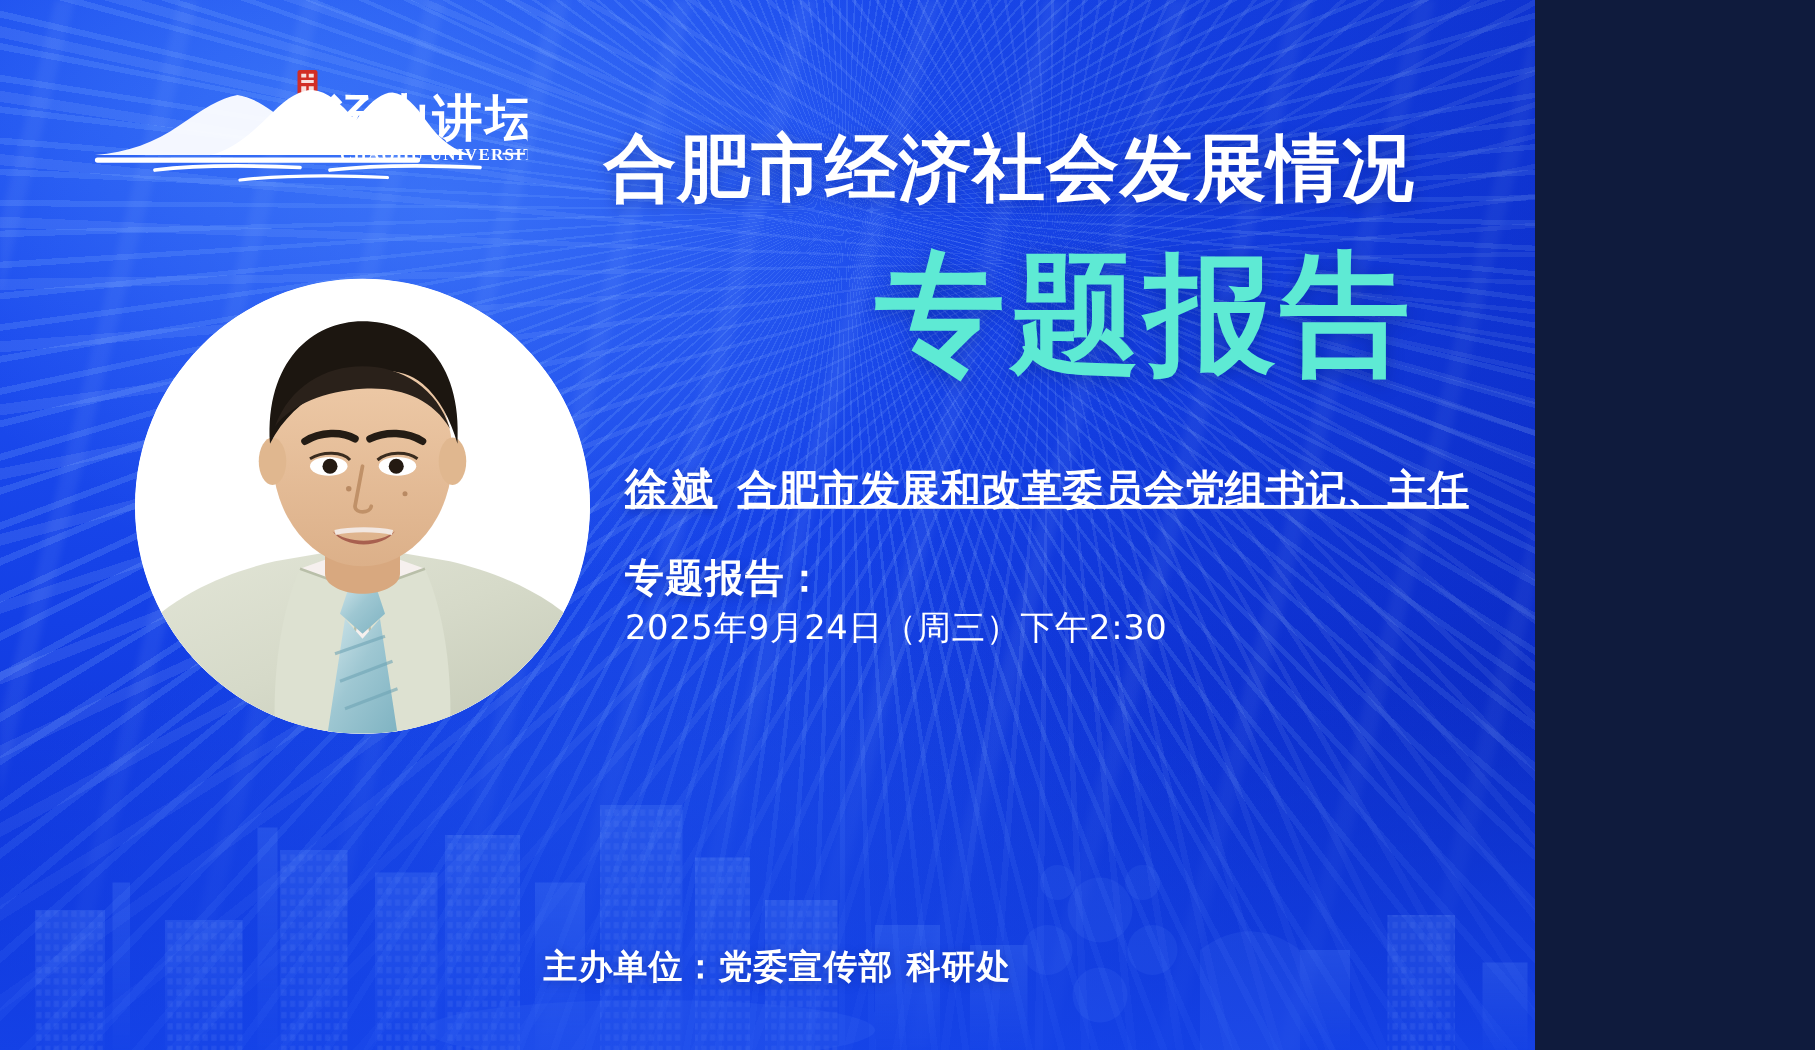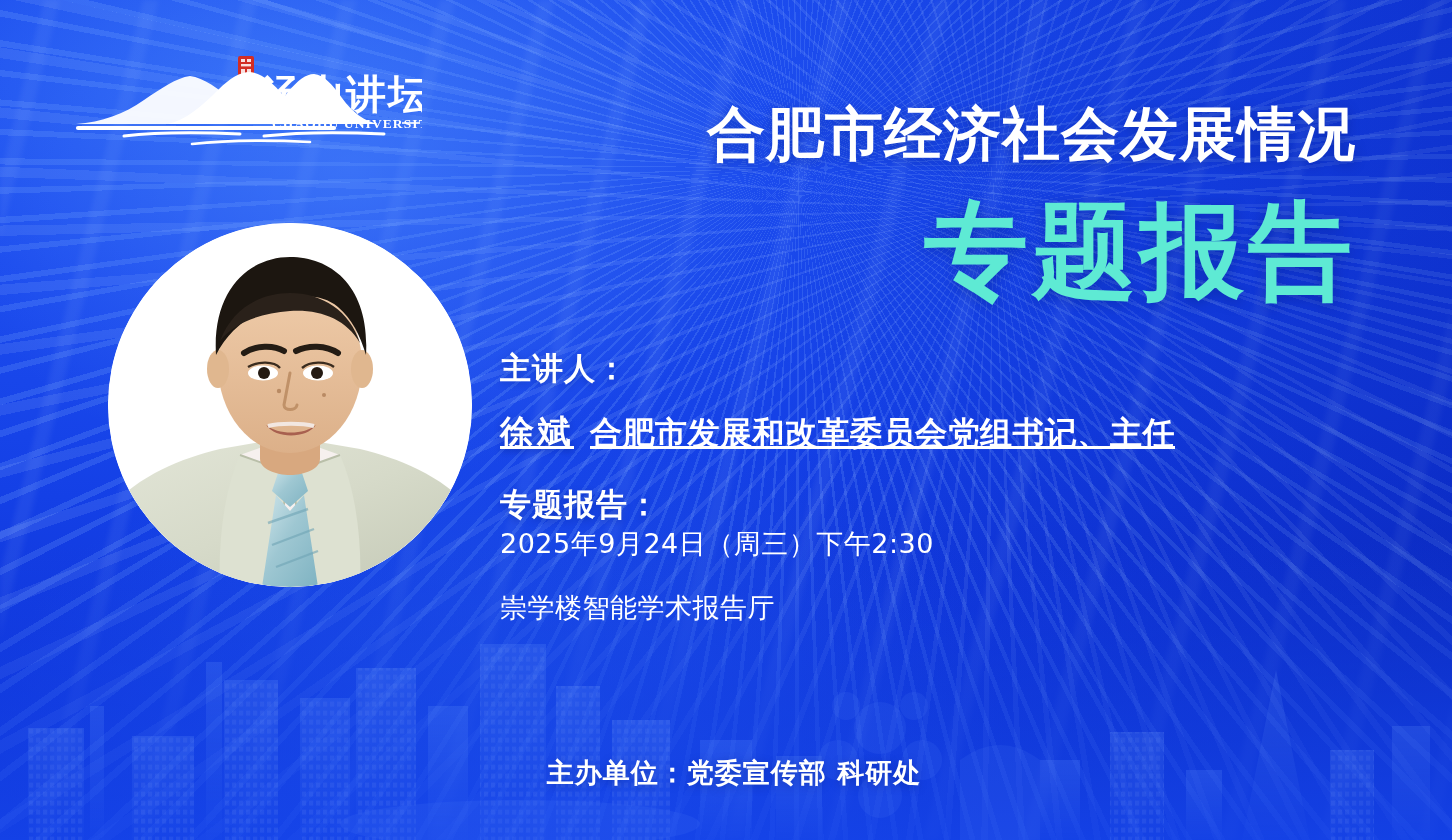--- a/index.html
+++ b/index.html
@@ -1,21 +1,21 @@
 <!DOCTYPE html>
 <html><head>
 <meta charset="utf-8">
 <style>
   * { margin:0; padding:0; box-sizing:border-box; }
   html,body { background:#0f1b3d; }
   body { font-family:"Liberation Sans","DejaVu Sans",sans-serif; }
 
   #poster {
     position:relative;
-    width:1452px; height:840px;
+    width:1228px; height:840px;
     overflow:hidden;
     background:#1440e6;
   }
 
   
   .bg-base{
     position:absolute; inset:0;
     background:
       radial-gradient(125% 95% at 18% 8%, #2a62f4 0%, #1c4cee 28%, #1440e6 55%, #0f34d8 80%, #0b2cc4 100%);
   }
@@ -316,31 +316,29 @@
         <path d="M158 202 C170 212 196 212 208 202 C198 216 168 216 158 202 Z" fill="#a8604f"></path>
         <path d="M160 203 C172 200 194 200 206 203" stroke="#f2e7e1" stroke-width="4" fill="none"></path>
 
         <circle cx="171" cy="168" r="2.2" fill="#b98a63"></circle>
         <circle cx="216" cy="172" r="2" fill="#b98a63"></circle>
       </g>
     </svg>
   </div>
 
   <div class="info">
-    <div class="lbl">主讲人：</div>
     <div class="speaker-row">
       <span class="speaker-name">徐斌</span>
       <span class="speaker-title">合肥市发展和改革委员会党组书记、主任</span>
     </div>
 
     <div class="blk">
       <div class="lbl">专题报告：</div>
       <div class="val">2025年9月24日（周三）下午2:30</div>
     </div>
 
     <div class="blk">
-      <div class="val">崇学楼智能学术报告厅</div>
     </div>
   </div>
 
   <div class="footer">主办单位：党委宣传部  科研处</div>
 
 </div>
 
 </body></html>

